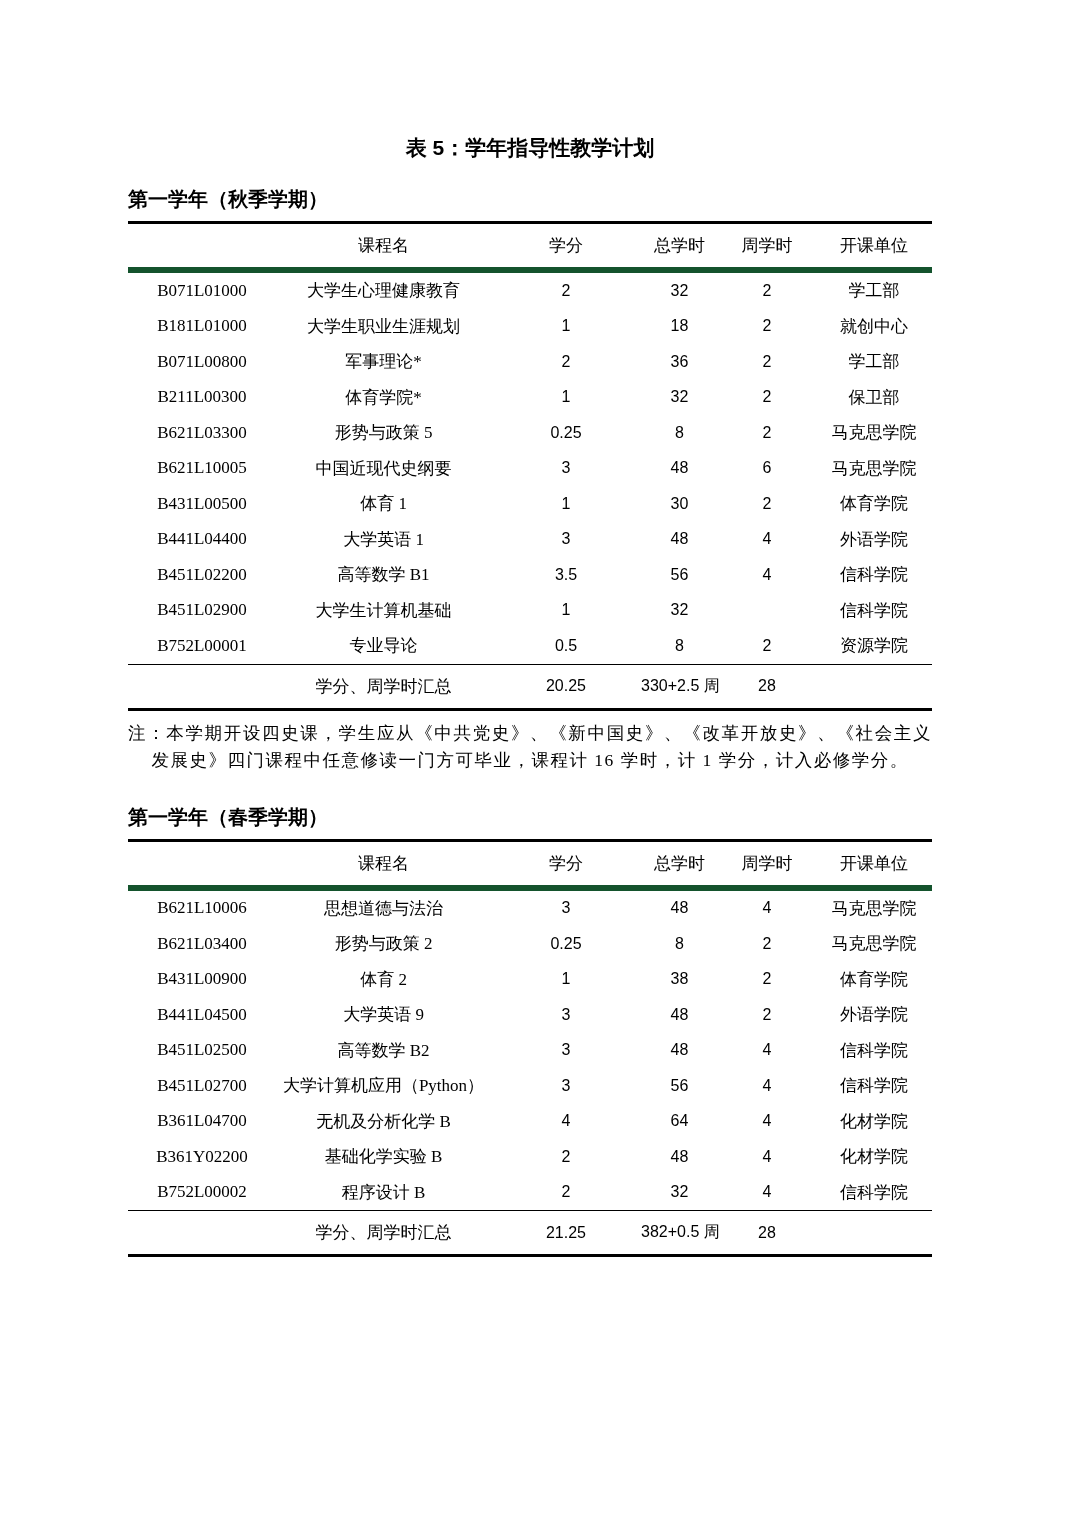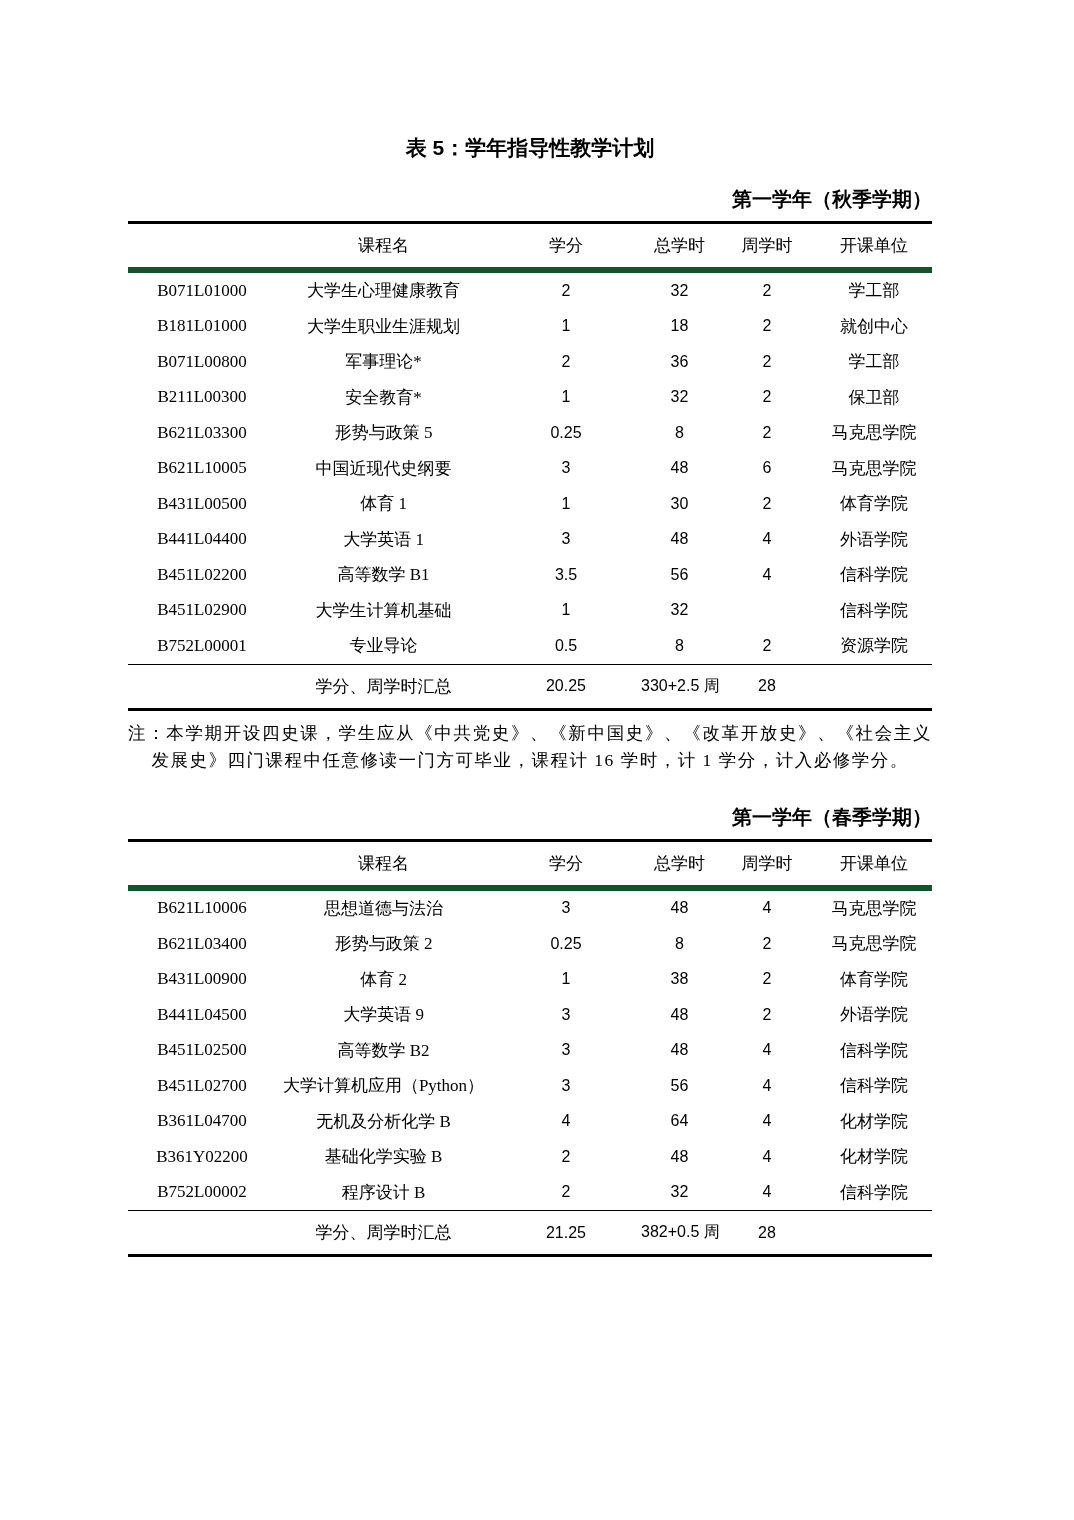--- a/index.html
+++ b/index.html
@@ -25,21 +25,21 @@
     font-weight: bold;
     font-size: 21px;
     line-height: 24px;
   }
   .section-heading {
     margin-top: 27px;
     font-family: "Liberation Sans", "DejaVu Sans", sans-serif;
     font-weight: bold;
     font-size: 20px;
     line-height: 24px;
-    text-align: right;
+    text-align: left;
   }
   table.plan {
     margin-top: 10px;
     width: 804px;
     border-collapse: collapse;
     border-top: 3px solid #000;
     border-bottom: 3px solid #000;
     table-layout: fixed;
   }
   table.plan th, table.plan td {
@@ -129,21 +129,21 @@
         <tr>
           <td class="c-code">B071L00800</td>
           <td class="c-name">军事理论*</td>
           <td class="c-num">2</td>
           <td class="c-num">36</td>
           <td class="c-num">2</td>
           <td class="c-unit">学工部</td>
         </tr>
         <tr>
           <td class="c-code">B211L00300</td>
-          <td class="c-name">安全教育*</td>
+          <td class="c-name">体育学院*</td>
           <td class="c-num">1</td>
           <td class="c-num">32</td>
           <td class="c-num">2</td>
           <td class="c-unit">保卫部</td>
         </tr>
         <tr>
           <td class="c-code">B621L03300</td>
           <td class="c-name">形势与政策 5</td>
           <td class="c-num">0.25</td>
           <td class="c-num">8</td>

